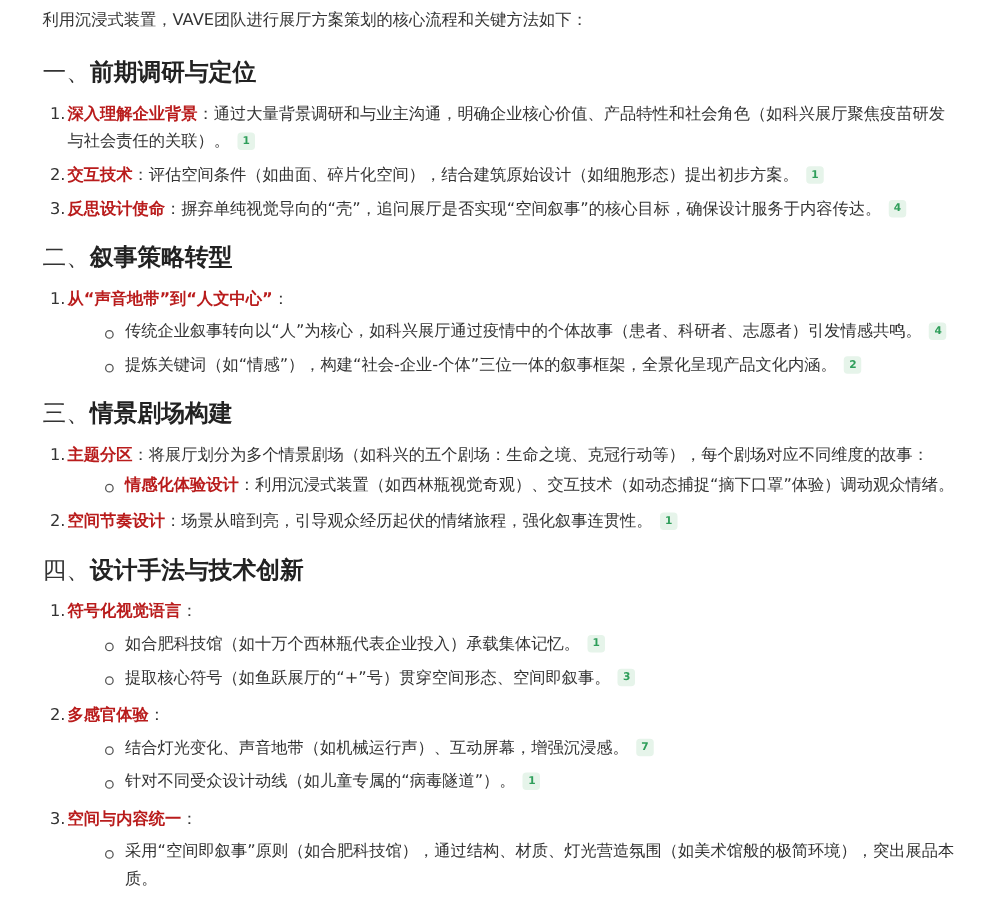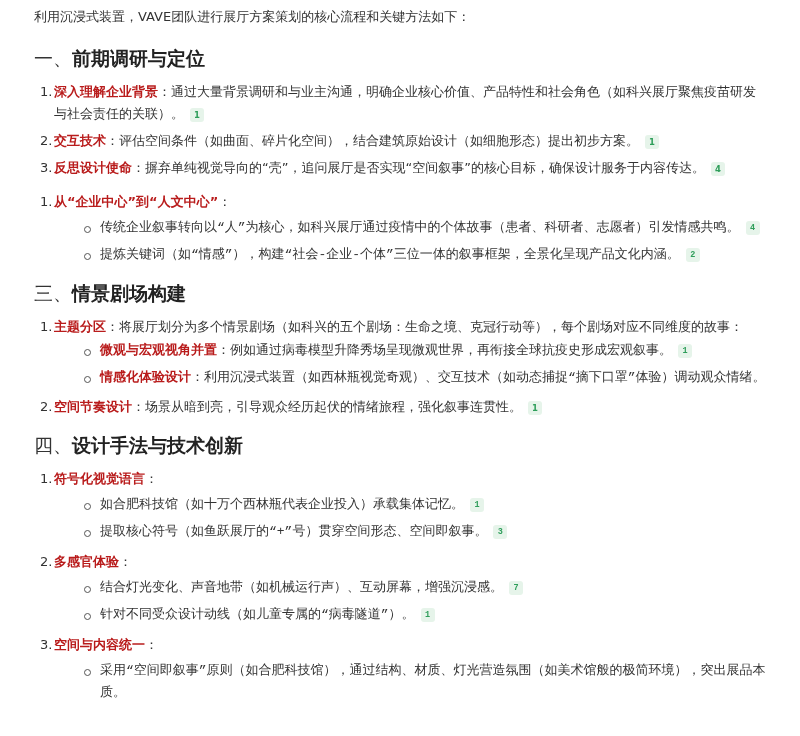--- a/index.html
+++ b/index.html
@@ -7,52 +7,52 @@
   .wrap { padding:6px 34px 0 34px; }
   .intro { margin:0; line-height:22px; height:22px; }
   h3 { margin:0; font-size:19px; font-weight:bold; color:#222; line-height:22px; }
   h3 .num { font-weight:normal; color:#333; }
   .h1 { margin-top:19px; }
   .h-next { margin-top:16px; }
   ol.main { margin:0; padding:0; list-style:none; }
   ol.main > li { position:relative; padding-left:20px; line-height:22px; }
   ol.main > li .idx { position:absolute; left:6px; top:0; }
   b { color:#b91c1c; }
-  ul.sub { margin:4px 0 0 0; padding:0; list-style:none;font-family:Liberation Mono, monospace; }
+  ul.sub { margin:4px 0 0 0; padding:0; list-style:none; }
   ul.sub > li { position:relative; padding-left:46px; line-height:22px; margin-bottom:5px; }
   ul.sub > li .bullet { position:absolute; left:30px; top:9px; width:5px; height:5px; border:1px solid #555; border-radius:50%; }
   .cite { display:inline-block; min-width:12px; height:14px; line-height:14px; padding:0 1px; margin-left:6px; font-size:8.5px; font-weight:bold; color:#2e9e5a; background:#e6f4ea; border-radius:3px; text-align:center; vertical-align:middle; }
 </style>
 </head>
 <body>
 
 <div class="wrap">
   <p class="intro">利用沉浸式装置，VAVE团队进行展厅方案策划的核心流程和关键方法如下：</p>
 
   <h3 class="h1"><span class="num">一、</span><span>前期调研与定位</span></h3>
   <ol class="main" style="margin-top:12px">
     <li style="margin-bottom:5px"><span class="idx">1.</span><b>深入理解企业背景</b><span>：通过大量背景调研和与业主沟通，明确企业核心价值、产品特性和社会角色（如科兴展厅聚焦疫苗研发与社会责任的关联）。</span><span class="cite">1</span></li>
     <li style="margin-bottom:5px"><span class="idx">2.</span><b>交互技术</b><span>：评估空间条件（如曲面、碎片化空间），结合建筑原始设计（如细胞形态）提出初步方案。</span><span class="cite">1</span></li>
     <li><span class="idx">3.</span><b>反思设计使命</b><span>：摒弃单纯视觉导向的“壳”，追问展厅是否实现“空间叙事”的核心目标，确保设计服务于内容传达。</span><span class="cite">4</span></li>
   </ol>
 
+  <h3 class="h-next"><span class="num">二、</span><span>叙事策略转型</span></h3>
   <ol class="main" style="margin-top:12px">
-    <li><span class="idx">1.</span><b>从“企业中心”到“人文中心”</b><span>：</span>
+    <li><span class="idx">1.</span><b>从“声音地带”到“人文中心”</b><span>：</span>
       <ul class="sub">
         <li><span class="bullet"></span><span>传统企业叙事转向以“人”为核心，如科兴展厅通过疫情中的个体故事（患者、科研者、志愿者）引发情感共鸣。</span><span class="cite">4</span></li>
         <li style="margin-bottom:0"><span class="bullet"></span><span>提炼关键词（如“情感”），构建“社会-企业-个体”三位一体的叙事框架，全景化呈现产品文化内涵。</span><span class="cite">2</span></li>
       </ul>
     </li>
   </ol>
 
   <h3 class="h-next"><span class="num">三、</span><span>情景剧场构建</span></h3>
   <ol class="main" style="margin-top:12px">
     <li style="margin-bottom:7px"><span class="idx">1.</span><b>主题分区</b><span>：将展厅划分为多个情景剧场（如科兴的五个剧场：生命之境、克冠行动等），每个剧场对应不同维度的故事：</span>
       <ul class="sub" style="margin-top:2px">
-        <li><span class="bullet"></span><b>微观与宏观视角并置</b><span>：例如通过病毒模型升降秀场呈现微观世界，再衔接全球抗疫史形成宏观叙事。</span><span class="cite">1</span></li>
         <li style="margin-bottom:0"><span class="bullet"></span><b>情感化体验设计</b><span>：利用沉浸式装置（如西林瓶视觉奇观）、交互技术（如动态捕捉“摘下口罩”体验）调动观众情绪。</span></li>
       </ul>
     </li>
     <li><span class="idx">2.</span><b>空间节奏设计</b><span>：场景从暗到亮，引导观众经历起伏的情绪旅程，强化叙事连贯性。</span><span class="cite">1</span></li>
   </ol>
 
   <h3 class="h-next"><span class="num">四、</span><span>设计手法与技术创新</span></h3>
   <ol class="main" style="margin-top:12px">
     <li style="margin-bottom:8px"><span class="idx">1.</span><b>符号化视觉语言</b><span>：</span>
       <ul class="sub">

